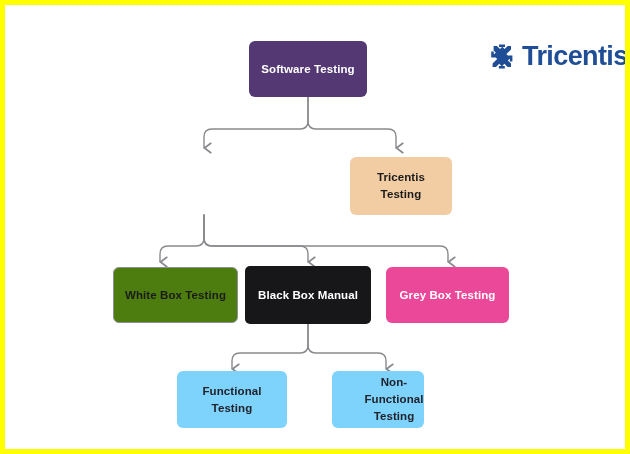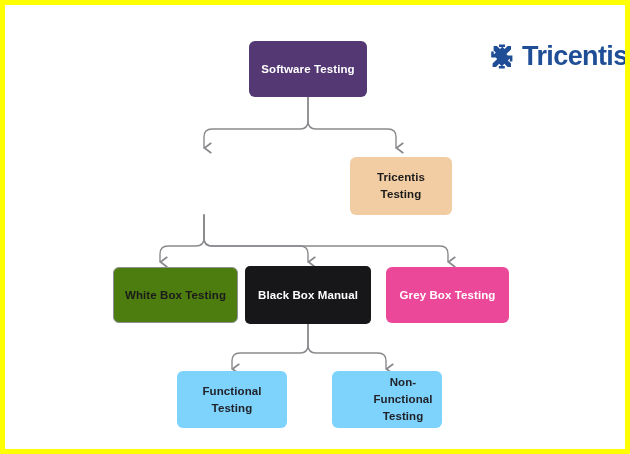--- a/index.html
+++ b/index.html
@@ -155,21 +155,21 @@
       <span class="label">Grey Box Testing</span>
     </div>
 
     <div class="node node-lavender" style="left:172px; top:366px; width:110px; height:57px;">
       <span class="label">
         <span>Functional</span><br>
         <span>Testing</span>
       </span>
     </div>
 
-    <div class="node node-lavender" style="left:327px; top:366px; width:110px; height:57px;padding-left:32px;">
+    <div class="node node-lavender" style="left:327px; top:366px; width:92px; height:57px;padding-left:32px;">
       <span class="label">
         <span>Non-Functional</span><br>
         <span>Testing</span>
       </span>
     </div>
 
     <div id="logo">
       <svg width="26" height="26" viewBox="0 0 26 26">
         <path d="M4.6,2.0 L8.0,2.0 L11.0,5.0 L13.0,3.0 L10.0,3.0 L10.0,0.4
                  L16.0,0.4 L16.0,3.0 L13.6,3.0 L15.6,5.0 L18.6,2.0 L22.0,2.0

